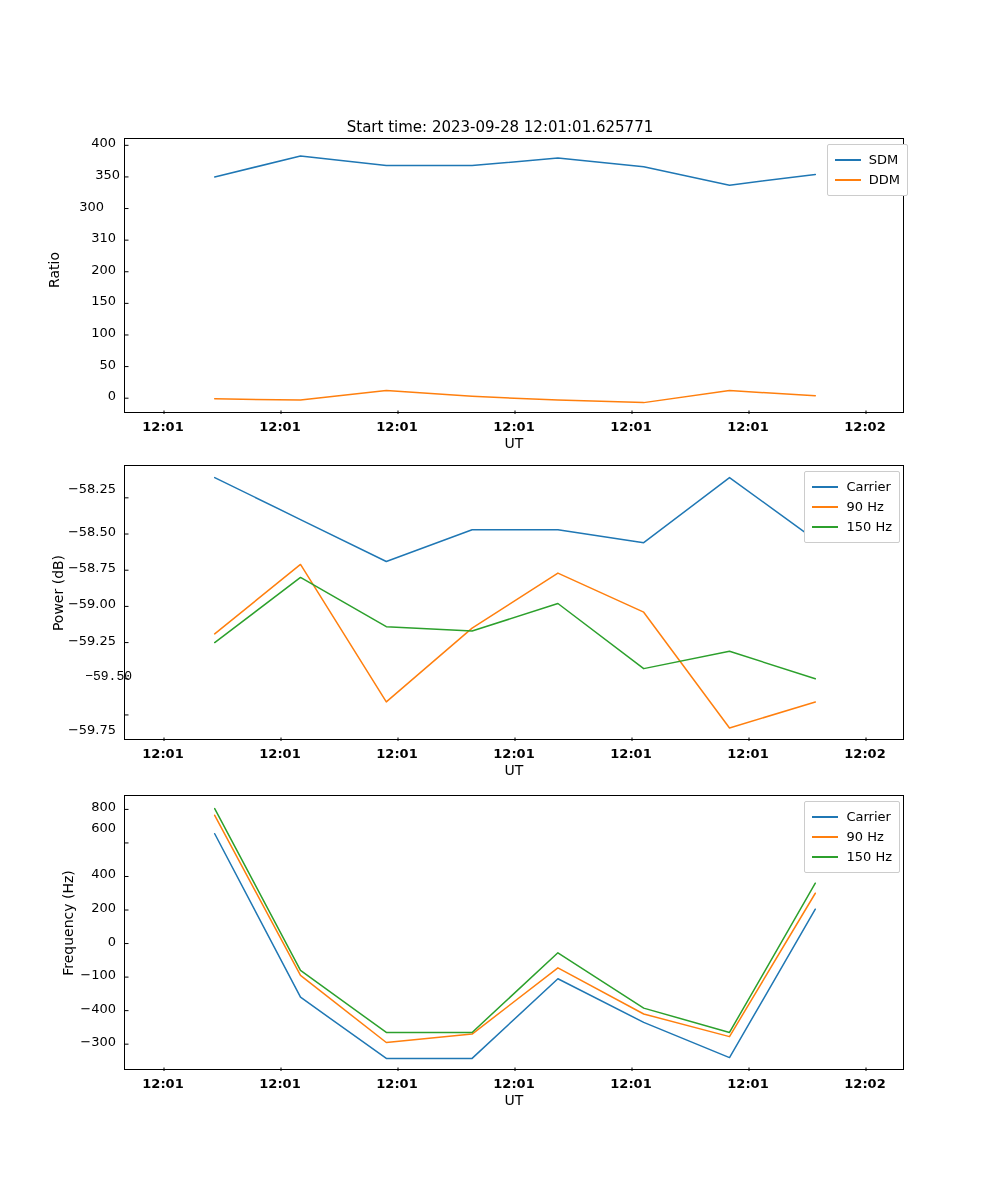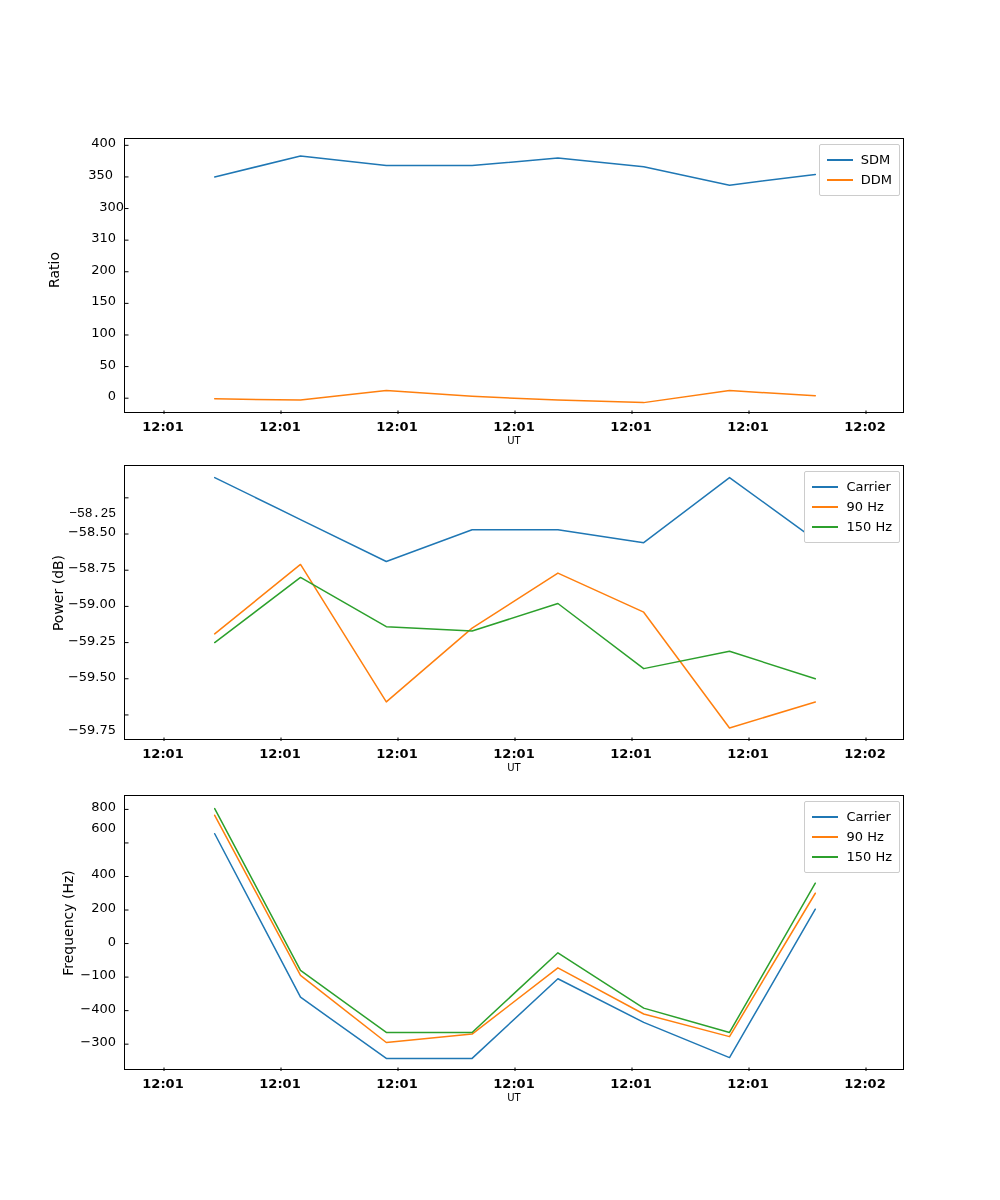--- a/index.html
+++ b/index.html
@@ -44,21 +44,21 @@
   .ylabel {
     position: absolute;
     transform-origin: center center;
     transform: rotate(-90deg);
     font-size: 14px;
     white-space: nowrap;
     text-align: center;
   }
   .xlabel {
     position: absolute;
-    font-size: 10px;
+    font-size: 14px;
     text-align: center;
     width: 100%;
   }
   .tick-label-y {
     position: absolute;
     font-size: 13px;
     text-align: right;
     white-space: nowrap;
   }
   .tick-label-x {
@@ -94,20 +94,21 @@
     display: inline-block;
   }
 </style>
 </head>
 <body>
 
 <div class="figure">
 
   <div class="panel" style="left:0px; top:110px; width:1000px; height:330px;">
 
+    <div class="title" style="left:0px; top:8px;">Start time: 2023-09-28 12:01:01.625771</div>
 
     <div class="ylabel" style="left:-6px; top:152px; width:120px;">Ratio</div>
 
     <div class="plot-area" id="plot1" style="left:124px; top:28px; width:780px; height:275px;">
       <svg class="plot-svg" id="svg1" width="780" height="275" viewBox="0 0 780 275" preserveAspectRatio="none">
           <polyline points="89.70,37.93 175.50,17.07 261.30,26.55 347.10,26.55 432.90,18.97 518.70,27.82 604.50,46.15 690.30,35.40" fill="none" stroke="#1f77b4" stroke-width="1.5" stroke-linejoin="round" stroke-linecap="round"></polyline>
           <polyline points="89.70,259.83 175.50,261.09 261.30,251.61 347.10,257.30 432.90,261.09 518.70,263.62 604.50,251.61 690.30,256.67" fill="none" stroke="#ff7f0e" stroke-width="1.5" stroke-linejoin="round" stroke-linecap="round"></polyline>
           <line x1="0" x2="3.5" y1="259.1954022988506" y2="259.1954022988506" stroke="#000" stroke-width="1"></line>
           <line x1="0" x2="3.5" y1="227.58620689655172" y2="227.58620689655172" stroke="#000" stroke-width="1"></line>
           <line x1="0" x2="3.5" y1="195.97701149425288" y2="195.97701149425288" stroke="#000" stroke-width="1"></line>
@@ -127,37 +128,37 @@
         </svg>
     </div>
 
     <div id="yticks1">
         <div class="tick-label-y" style="left: 32px; width: 84px; top: 278.195px;">0</div>
         <div class="tick-label-y" style="left: 32px; width: 84px; top: 246.586px;">50</div>
         <div class="tick-label-y" style="left: 32px; width: 84px; top: 214.977px;">100</div>
         <div class="tick-label-y" style="left: 32px; width: 84px; top: 183.368px;">150</div>
         <div class="tick-label-y" style="left: 32px; width: 84px; top: 151.759px;">200</div>
         <div class="tick-label-y" style="left: 32px; width: 84px; top: 120.149px;">310</div>
-        <div class="tick-label-y" style="left: 40px; width: 84px; top: 88.5402px;">300</div>
-        <div class="tick-label-y" style="left: 29px; width: 84px; top: 56.931px;">350</div>
+        <div class="tick-label-y" style="left: 20px; width: 84px; top: 88.5402px;">300</div>
+        <div class="tick-label-y" style="left: 36px; width: 84px; top: 56.931px;">350</div>
         <div class="tick-label-y" style="left: 32px; width: 84px; top: 25.3218px;">400</div>
       </div>
     <div id="xticks1">
         <div class="tick-label-x" style="left: 118px; width: 90px; top: 309px;">12:01</div>
         <div class="tick-label-x" style="left: 235px; width: 90px; top: 309px;">12:01</div>
         <div class="tick-label-x" style="left: 352px; width: 90px; top: 309px;">12:01</div>
         <div class="tick-label-x" style="left: 469px; width: 90px; top: 309px;">12:01</div>
         <div class="tick-label-x" style="left: 586px; width: 90px; top: 309px;">12:01</div>
         <div class="tick-label-x" style="left: 703px; width: 90px; top: 309px;">12:01</div>
         <div class="tick-label-x" style="left: 820px; width: 90px; top: 309px;">12:02</div>
       </div>
 
     <div class="xlabel" style="left:124px; top:325px; width:780px;">UT</div>
 
-    <div class="legend" id="legend1" style="right:100px; top:34px;">
+    <div class="legend" id="legend1" style="right:92px; top:34px;">
         <div class="legend-row">
           <span class="legend-swatch" style="background: rgb(31, 119, 180);"></span>
           <span class="legend-text">SDM</span>
         </div>
         <div class="legend-row">
           <span class="legend-swatch" style="background: rgb(255, 127, 14);"></span>
           <span class="legend-text">DDM</span>
         </div>
       </div>
   </div>
@@ -183,26 +184,26 @@
           <line x1="273" x2="273" y1="275" y2="271.5" stroke="#000" stroke-width="1"></line>
           <line x1="390" x2="390" y1="275" y2="271.5" stroke="#000" stroke-width="1"></line>
           <line x1="507" x2="507" y1="275" y2="271.5" stroke="#000" stroke-width="1"></line>
           <line x1="624" x2="624" y1="275" y2="271.5" stroke="#000" stroke-width="1"></line>
           <line x1="741" x2="741" y1="275" y2="271.5" stroke="#000" stroke-width="1"></line>
         </svg>
     </div>
 
     <div id="yticks2">
         <div class="tick-label-y" style="left: 32px; width: 84px; top: 249.947px; margin-top: 17px;">−59.75</div>
-        <div class="tick-label-y" style="left: 32px; width: 84px; top: 213.763px;">−59.50</div>
+        <div class="tick-label-y" style="left: 48px; width: 84px; top: 213.763px; font-family: Liberation Mono, monospace;">−59.50</div>
         <div class="tick-label-y" style="left: 32px; width: 84px; top: 177.579px;">−59.25</div>
         <div class="tick-label-y" style="left: 32px; width: 84px; top: 141.395px;">−59.00</div>
         <div class="tick-label-y" style="left: 32px; width: 84px; top: 105.211px;">−58.75</div>
         <div class="tick-label-y" style="left: 32px; width: 84px; top: 69.0263px;">−58.50</div>
-        <div class="tick-label-y" style="left: 32px; width: 84px; top: 51px; font-family: Liberation Mono, monospace;">−58.25</div>
+        <div class="tick-label-y" style="left: 32px; width: 84px; top: 26px;">−58.25</div>
       </div>
     <div id="xticks2">
         <div class="tick-label-x" style="left: 118px; width: 90px; top: 291px;">12:01</div>
         <div class="tick-label-x" style="left: 235px; width: 90px; top: 291px;">12:01</div>
         <div class="tick-label-x" style="left: 352px; width: 90px; top: 291px;">12:01</div>
         <div class="tick-label-x" style="left: 469px; width: 90px; top: 291px;">12:01</div>
         <div class="tick-label-x" style="left: 586px; width: 90px; top: 291px;">12:01</div>
         <div class="tick-label-x" style="left: 703px; width: 90px; top: 291px;">12:01</div>
         <div class="tick-label-x" style="left: 820px; width: 90px; top: 291px;">12:02</div>
       </div>

